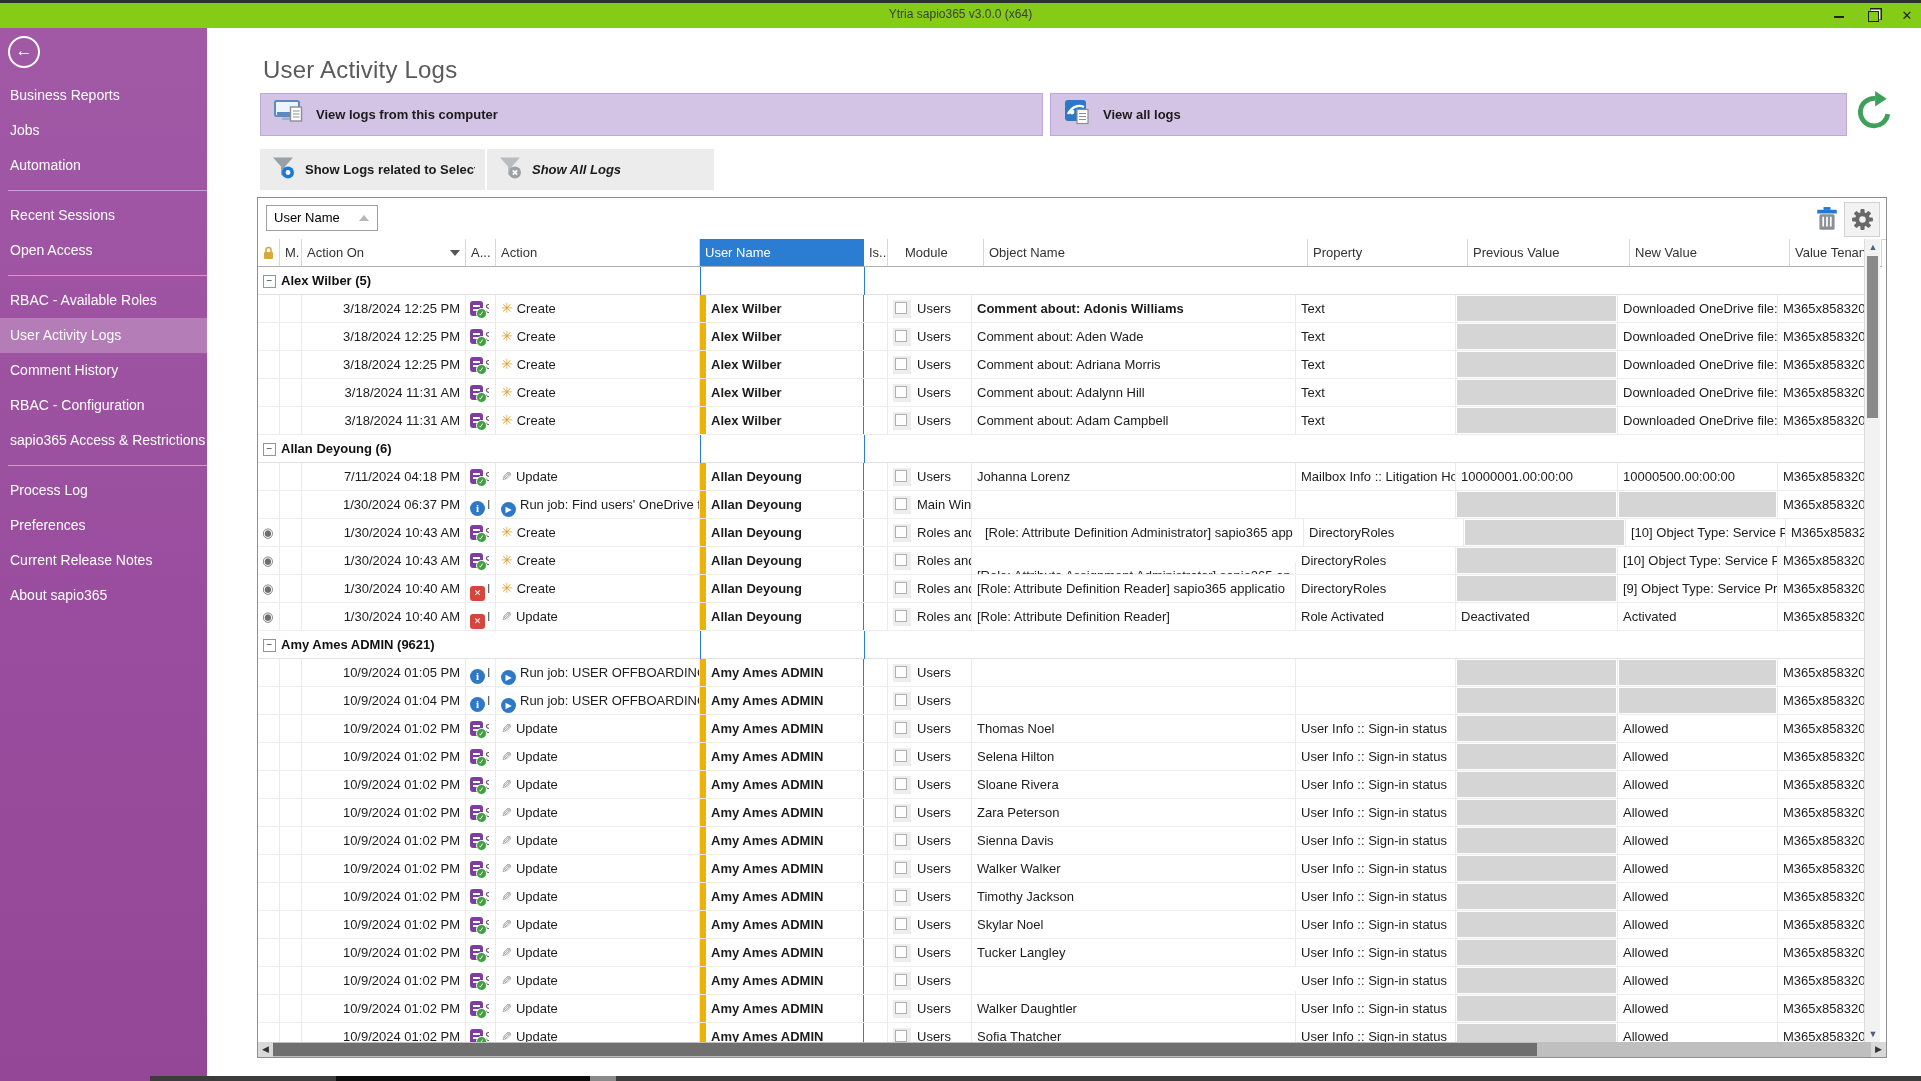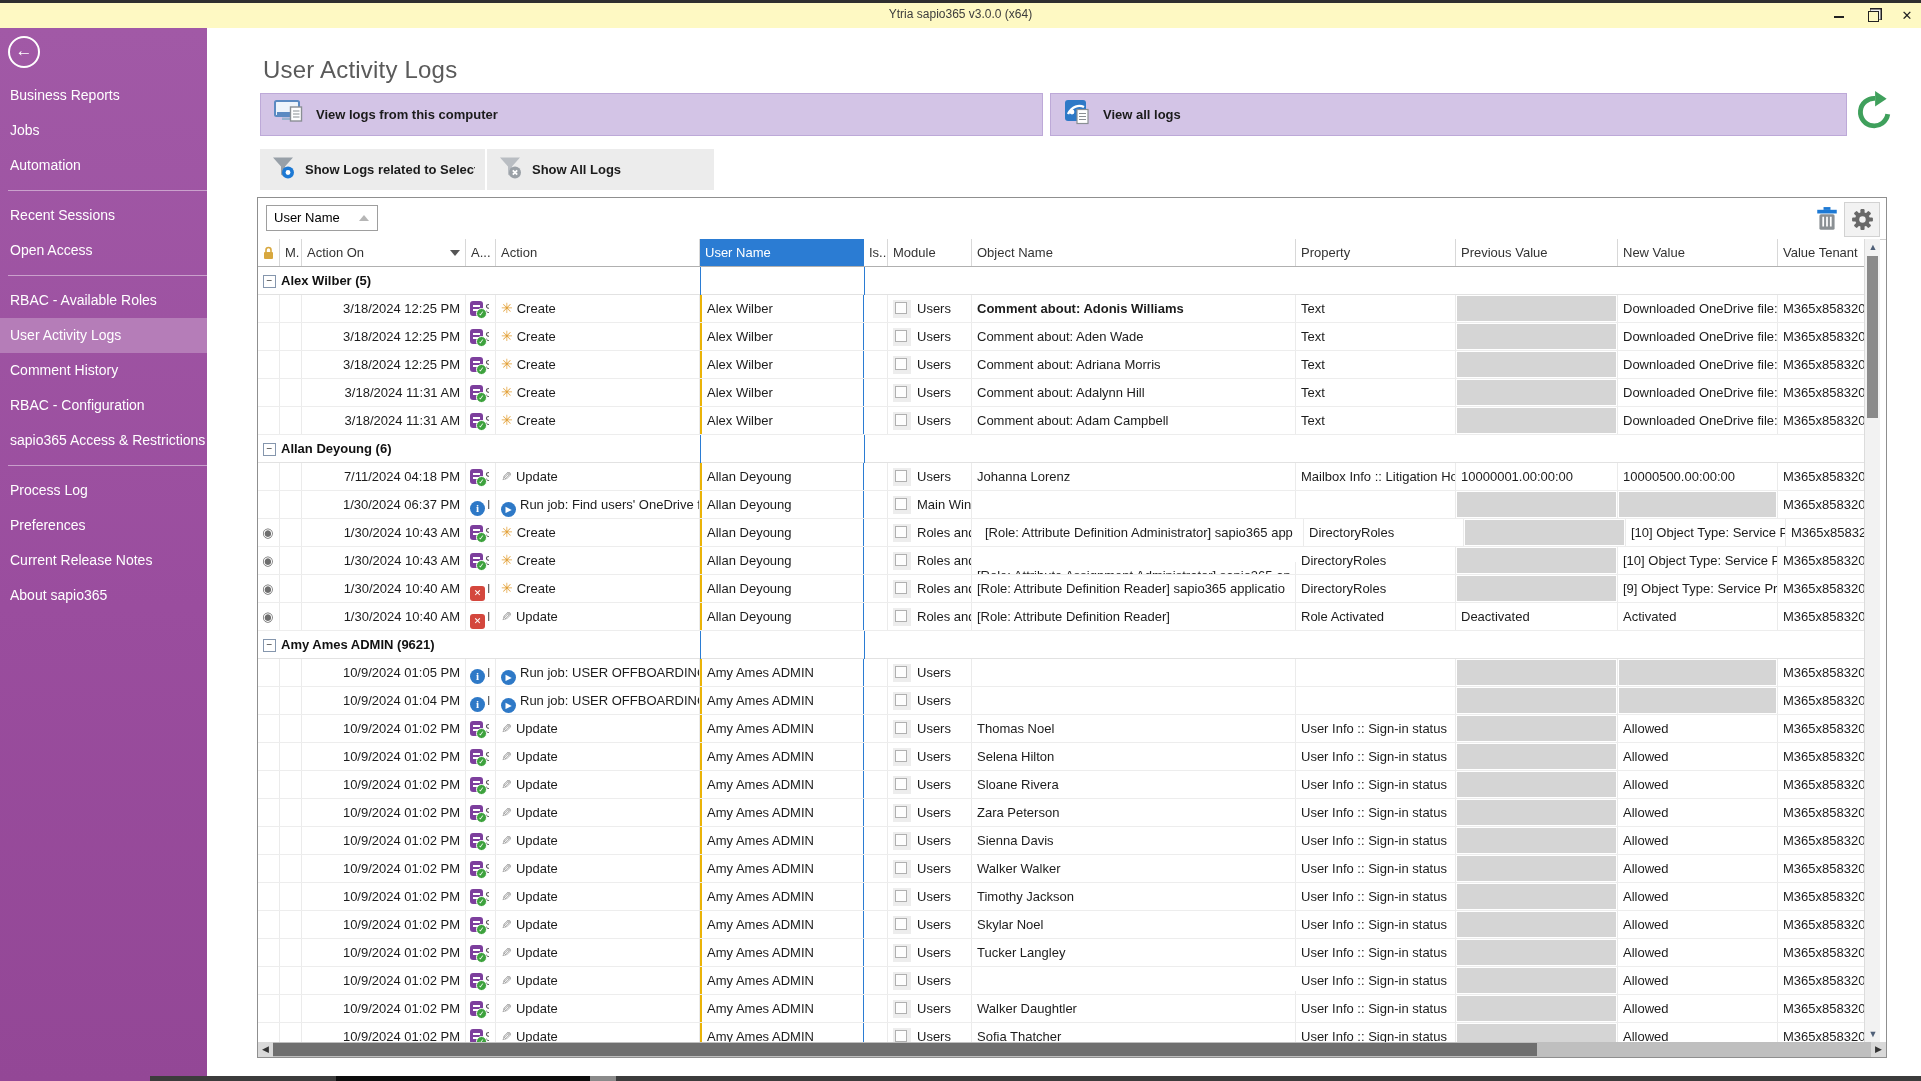--- a/index.html
+++ b/index.html
@@ -1,19 +1,19 @@
 <!DOCTYPE html>
 <html><head>
 <meta charset="utf-8">
 <style>
   html,body{margin:0;padding:0;background:#dcdcdc;font-family:"Liberation Sans","DejaVu Sans",sans-serif;}
   #screen{position:relative;width:1921px;height:1081px;background:#fff;overflow:hidden;}
   
   #topstrip{position:absolute;left:0;top:0;width:1921px;height:3px;background:#2f2f2f;}
-  #titlebar{position:absolute;left:0;top:3px;width:1921px;height:25px;background:#fef9c3;border-bottom:1px solid #e3e3e3;}
+  #titlebar{position:absolute;left:0;top:3px;width:1921px;height:25px;background:#84cc16;border-bottom:1px solid #e3e3e3;}
   #titletext{position:absolute;left:0;right:0;top:4px;text-align:center;font-size:12px;color:#3c3c3c;}
   #winbtns{position:absolute;right:6px;top:0;height:25px;display:flex;align-items:center;gap:18px;}
   .wbtn{width:16px;height:16px;text-align:center;line-height:16px;font-size:13px;color:#222;cursor:default;}
   .wbtn .restore{display:inline-block;width:9px;height:9px;border:1.5px solid #222;box-shadow:2px -2px 0 -0.5px #f0f0f0,2.5px -2.5px 0 0.5px #222;margin-top:3px;}
   .wbtn .minim{display:inline-block;width:10px;height:2px;background:#222;margin-bottom:2px;}
   
   #sidebar{position:absolute;left:0;top:28px;width:207px;height:1053px;background:linear-gradient(180deg,#a159a6 0%,#9a4d9e 55%,#934796 100%);}
   #backbtn{position:absolute;left:8px;top:8px;width:28px;height:28px;border:2px solid #fff;border-radius:50%;color:#fff;text-align:center;line-height:26px;font-size:17px;cursor:pointer;}
   #navlist{position:absolute;left:0;top:50px;width:207px;}
   .nav-item{height:35px;line-height:35px;padding-left:10px;color:#fff;font-size:14px;white-space:nowrap;overflow:hidden;cursor:pointer;}
@@ -22,38 +22,38 @@
   
   #main{position:absolute;left:207px;top:28px;right:0;bottom:0;background:#fff;}
   #pagetitle{position:absolute;left:56px;top:28px;font-size:24px;color:#5a5a5a;font-weight:400;letter-spacing:.2px;}
   .banner{position:absolute;top:65px;height:43px;background:#d3c4e6;border:1px solid #bda9d8;display:flex;align-items:center;gap:12px;padding-left:13px;box-sizing:border-box;cursor:pointer;}
   #banner1{left:53px;width:783px;}
   #banner2{left:843px;width:797px;}
   .banner .blabel{font-size:13px;font-weight:bold;color:#1b1b1b;}
   #refreshbtn{position:absolute;left:1645px;top:62px;width:44px;height:44px;cursor:pointer;}
   .fbtn{position:absolute;top:121px;height:41px;background:#ececec;display:flex;align-items:center;gap:9px;padding:0 10px;box-sizing:border-box;cursor:pointer;}
   #fbtn1{left:53px;width:225px;}
-  #fbtn2{left:280px;width:227px;}
+  #fbtn2{left:280px;width:227px;font-style:italic;}
   .fbtn .flabel{font-size:13px;font-weight:bold;color:#1b1b1b;white-space:nowrap;overflow:hidden;}
   
   #panel{position:absolute;left:50px;top:169px;width:1630px;height:861px;border:1px solid #8f8f8f;background:#fff;box-sizing:border-box;}
   #groupbar{position:absolute;left:0;top:0;right:0;height:41px;border-bottom:1px solid #cfcfcf;background:#fff;}
   #groupchip{position:absolute;left:8px;top:7px;width:112px;height:26px;border:1px solid #9e9e9e;background:#fff;box-sizing:border-box;font-size:13px;line-height:24px;padding-left:7px;cursor:pointer;}
   #groupchip .tri-up{position:absolute;right:8px;top:9px;width:0;height:0;border-left:5px solid transparent;border-right:5px solid transparent;border-bottom:6px solid #b6b6b6;}
   #trashbtn{position:absolute;right:46px;top:8px;width:24px;height:26px;cursor:pointer;}
   #gearbtn{position:absolute;right:6px;top:4px;width:34px;height:33px;border:1px solid #d2d2d2;background:#f2f2f2;cursor:pointer;display:flex;align-items:center;justify-content:center;}
   #hdr{position:absolute;left:0;top:41px;height:28px;display:flex;background:#fff;border-bottom:1px solid #b0b0b0;box-sizing:border-box;}
   .hcell{flex:none;box-sizing:border-box;border-right:1px solid #d8d8d8;font-size:13px;line-height:27px;color:#333;padding:0 5px;white-space:nowrap;overflow:hidden;position:relative;cursor:pointer;}
   .hcell.sel{background:#2b7cd3;color:#fff;border-right-color:#2b7cd3;}
   .hcell .tri-dn{position:absolute;right:5px;top:11px;width:0;height:0;border-left:5px solid transparent;border-right:5px solid transparent;border-top:6px solid #555;}
   #rows{position:absolute;left:0;top:69px;width:1606px;height:776px;overflow:hidden;background:#fff;}
   .row{height:28px;display:flex;border-bottom:1px solid #ededed;background:#fff;box-sizing:border-box;cursor:default;}
   .cell{flex:none;box-sizing:border-box;border-right:1px solid #ebebeb;font-size:13px;line-height:27px;color:#1c1c1c;padding:0 5px;white-space:nowrap;overflow:hidden;}
   .cell.right{text-align:right;}
-  .cell.user{border-left:2px solid #eab308;border-right:1px solid #2b7cd3;}
+  .cell.user{border-left:6px solid #eab308;border-right:1px solid #2b7cd3;font-weight:bold;}
   .cell.gray{background:#d5d5d5;box-shadow:inset 0 0 0 1px #fff;}
   .cell.icell{padding:0 2px 0 4px;}
   .grow{height:28px;position:relative;border-bottom:1px solid #e2e2e2;background:#fff;box-sizing:border-box;}
   .grow .glabel{position:absolute;left:23px;top:0;line-height:27px;font-size:13px;font-weight:bold;color:#111;}
   .exp{position:absolute;left:5px;top:8px;width:11px;height:11px;border:1px solid #8596ad;background:#fff;font-size:10px;line-height:9px;text-align:center;color:#333;cursor:pointer;}
   .vline{position:absolute;top:0;bottom:-1px;width:1px;background:#2b7cd3;}
   
   .ic-script{position:relative;display:inline-block;width:13px;height:15px;background:#7d3f9d;border-radius:3px;vertical-align:-3px;}
   .ic-script i{position:absolute;left:3px;top:4px;width:7px;height:2px;background:#fff;box-shadow:0 4px 0 #fff;}
   .ic-script b{position:absolute;right:-4px;bottom:-3px;width:9px;height:9px;background:#3da23d;border:1px solid #fff;border-radius:50%;color:#fff;font-size:7px;line-height:9px;text-align:center;font-weight:bold;}
@@ -204,21 +204,21 @@
           <div class="hcell" style="width: 22px;"><svg width="11" height="14" viewBox="0 0 11 14" style="margin-top:7px">
               <rect x="1" y="6" width="9" height="7" rx="1" fill="#d8a83f"></rect>
               <path d="M3 6 V4 a2.5 2.5 0 0 1 5 0 V6" stroke="#d8a83f" stroke-width="1.6" fill="none"></path>
             </svg></div>
           <div class="hcell" style="width: 22px;">M.</div>
           <div class="hcell" style="width: 164px;">Action On<span class="tri-dn"></span></div>
           <div class="hcell" style="width: 30px;">A...</div>
           <div class="hcell" style="width: 204px;">Action</div>
           <div class="hcell sel" style="width: 164px;">User Name</div>
           <div class="hcell" style="width: 24px;">Is...</div>
-          <div class="hcell" style="width: 84px;">Module</div>
+          <div class="hcell" style="width: 84px; margin-left: 12px;">Module</div>
           <div class="hcell" style="width: 324px;">Object Name</div>
           <div class="hcell" style="width: 160px;">Property</div>
           <div class="hcell" style="width: 162px;">Previous Value</div>
           <div class="hcell" style="width: 160px;">New Value</div>
           <div class="hcell" style="width: 92px;">Value Tenant</div>
         </div>
       <div id="rows">
           <div class="grow">
             <span class="exp">−</span>
             <span class="glabel">Alex Wilber (5)</span>

